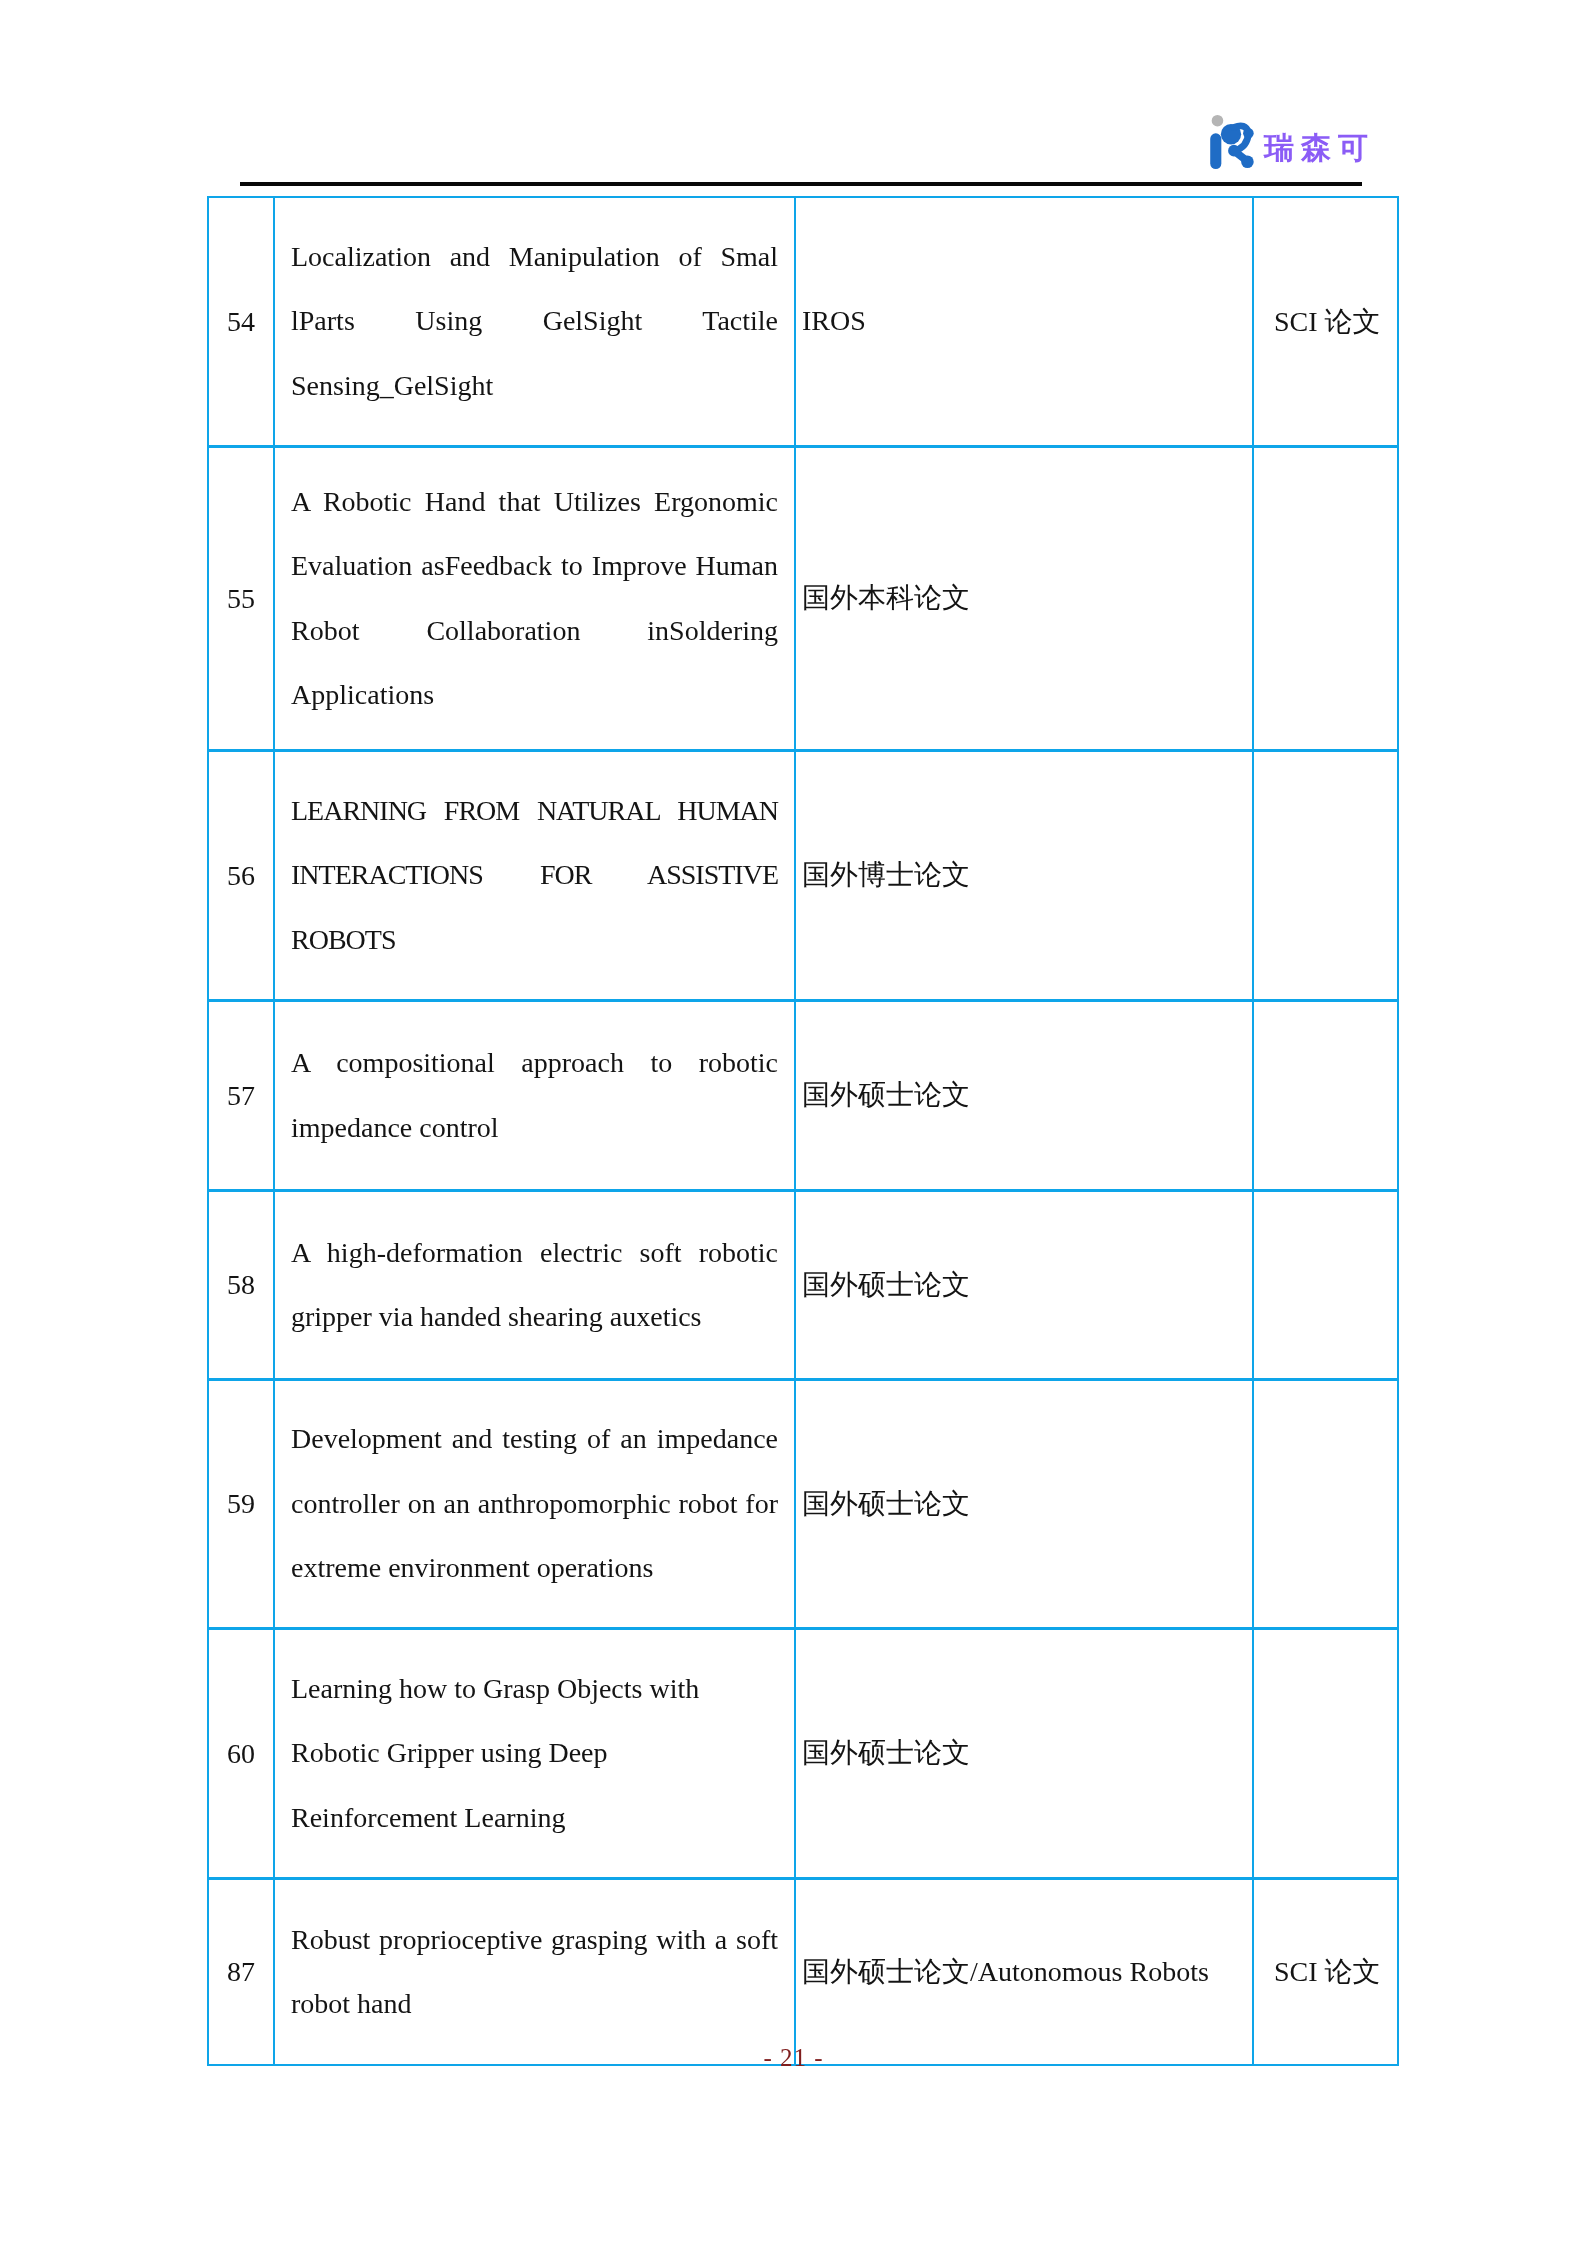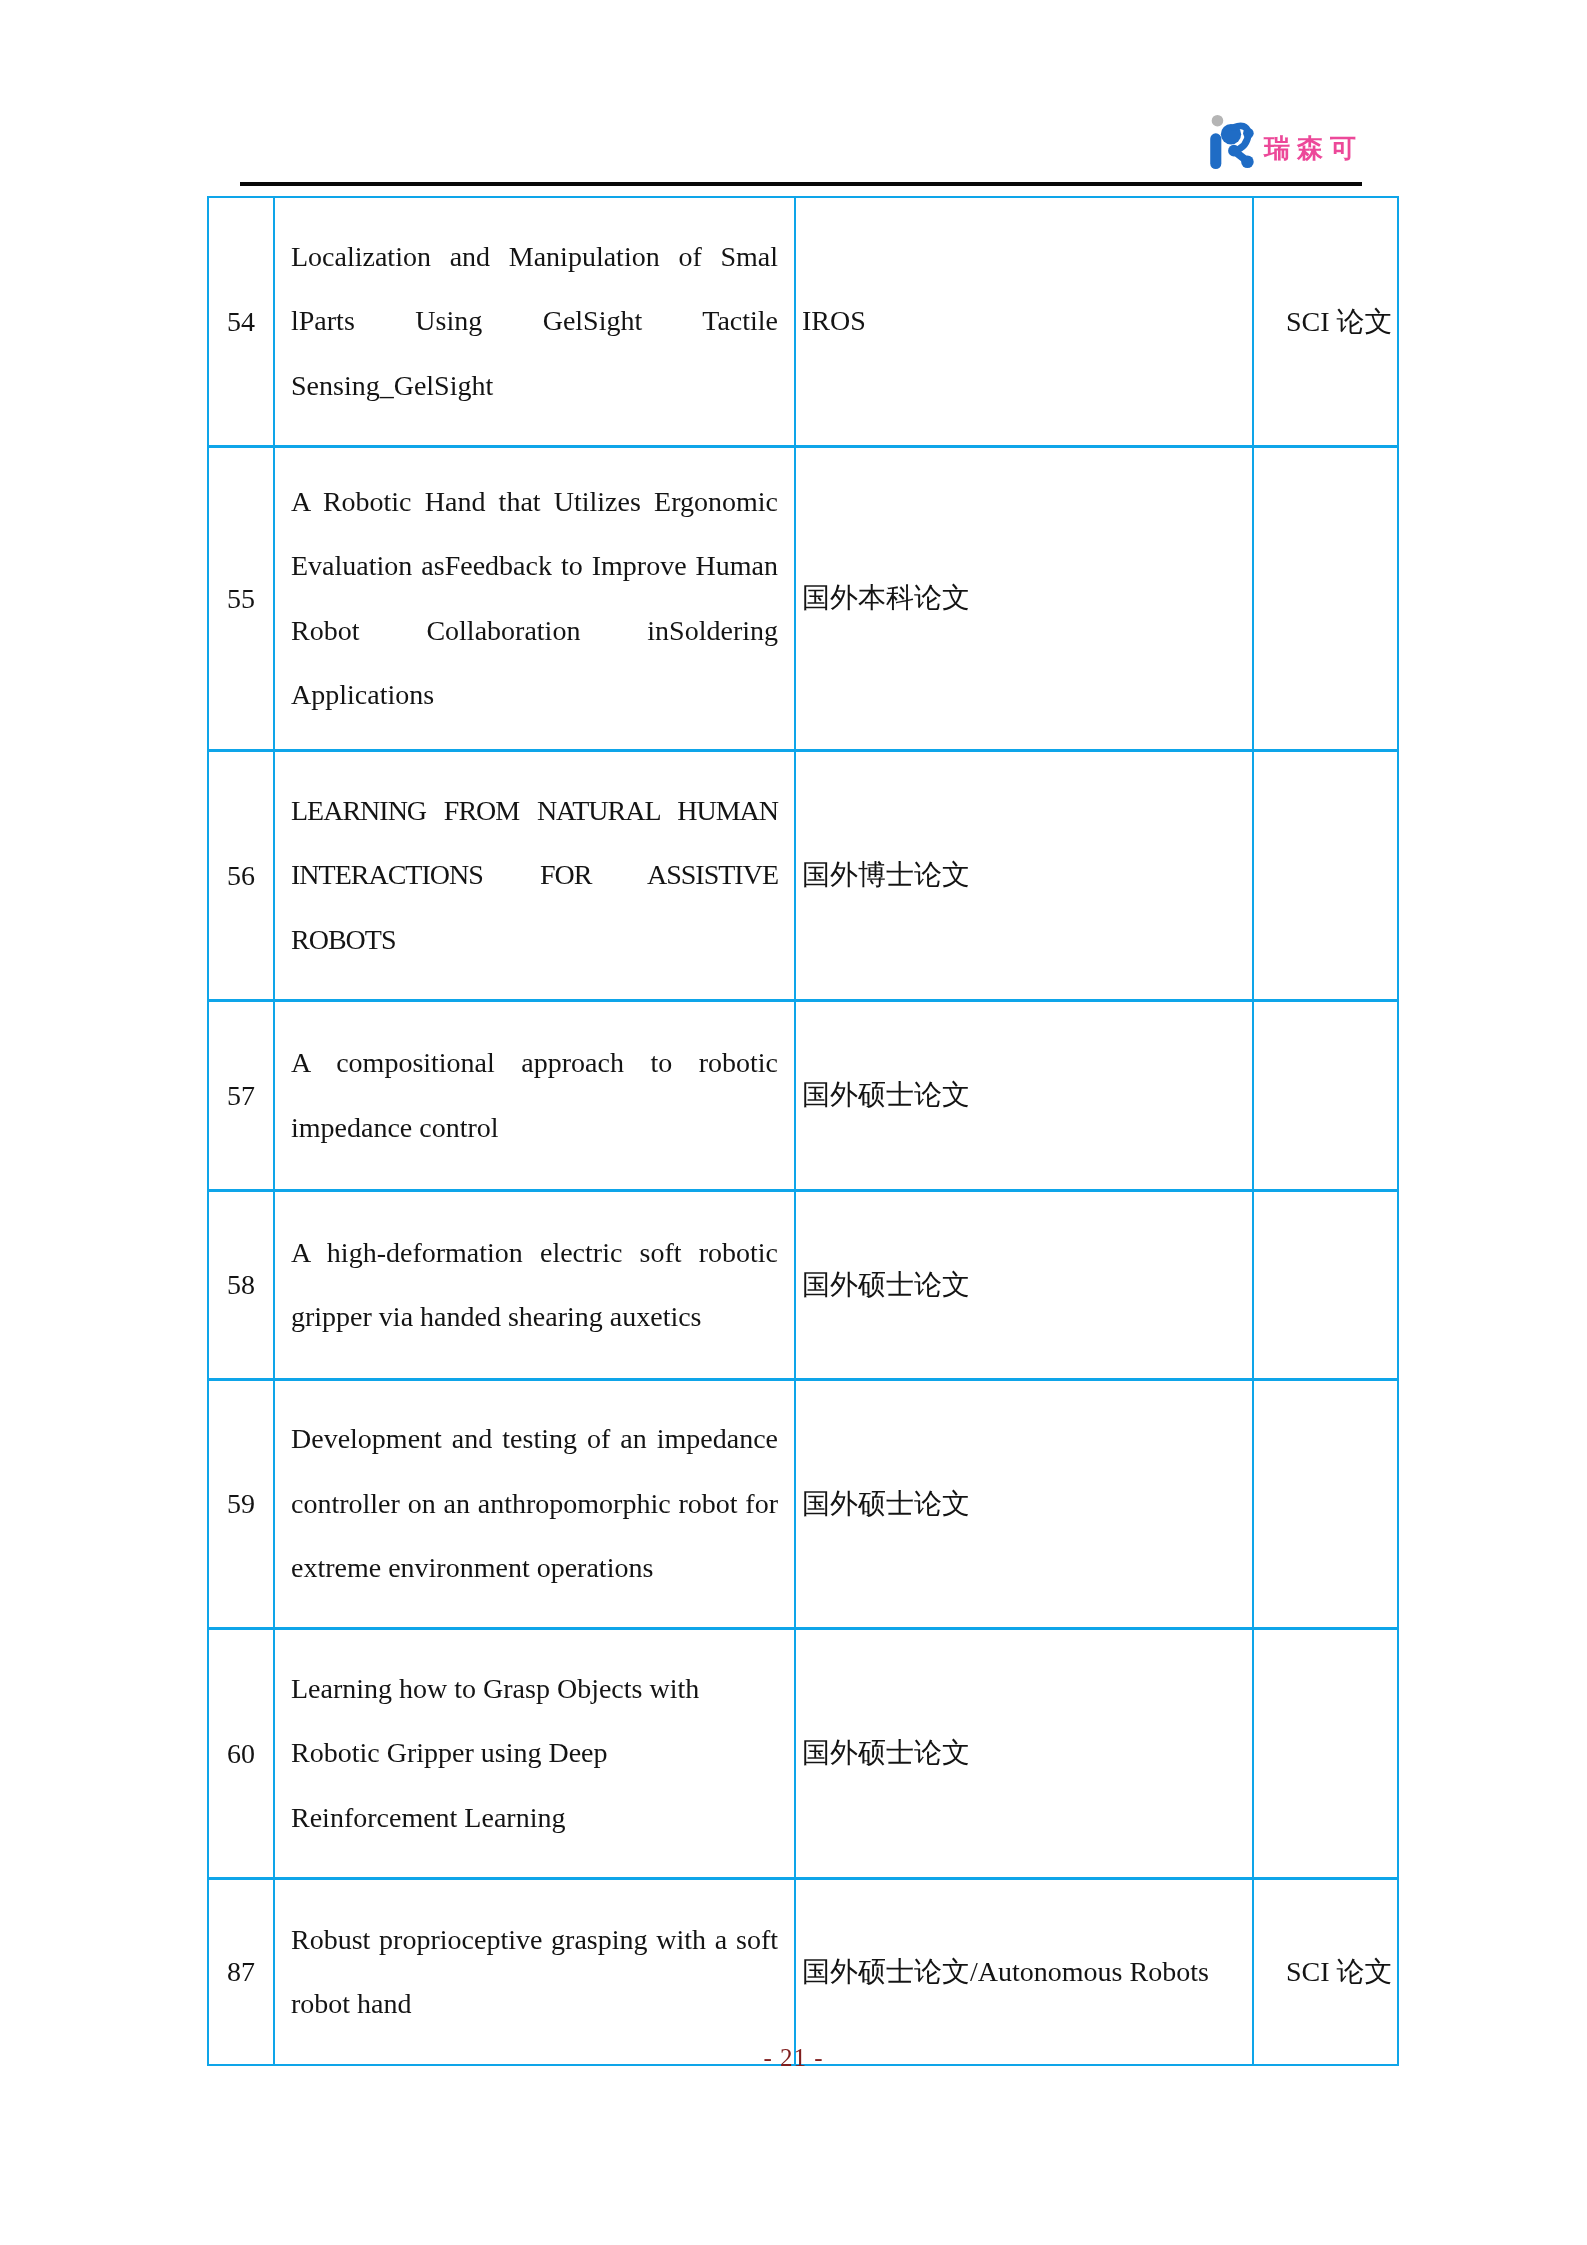--- a/index.html
+++ b/index.html
@@ -21,23 +21,23 @@
     position: absolute;
     left: 1206px;
     top: 112px;
     display: flex;
     align-items: center;
     gap: 8px;
   }
   .brand svg { display: block; }
   .brand-text {
     font-family: "Liberation Sans", sans-serif;
-    font-size: 26px;
+    font-size: 30px;
     font-weight: 600;
-    color: #ec4899;
+    color: #8b5cf6;
     letter-spacing: 7px;
     line-height: 1;
     padding-top: 14px;
     white-space: nowrap;
   }
   .header-rule {
     position: absolute;
     left: 240px;
     top: 182px;
     width: 1122px;
@@ -74,21 +74,21 @@
   }
   td.cell-title.ragged { text-align: left; }
   td.cell-title.caps   { letter-spacing: -1px; }
   td.cell-src {
     text-align: left;
     padding: 0 6px;
     line-height: 2.3;
   }
   td.cell-note {
     text-align: center;
-    padding: 0 32px;
+    padding: 0 20px;
     white-space: nowrap;
   }
 
   
   tr.h233 td { height: 233px; }
   tr.h287 td { height: 287px; }
   tr.h173 td { height: 173px; }
   tr.h172 td { height: 172px; }
   tr.h232 td { height: 232px; }
   tr.h170 td { height: 170px; }

